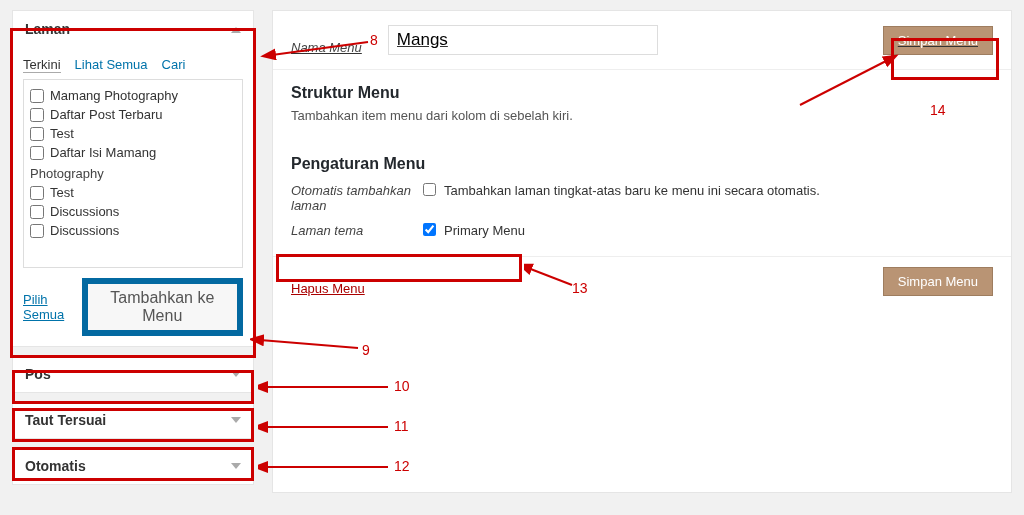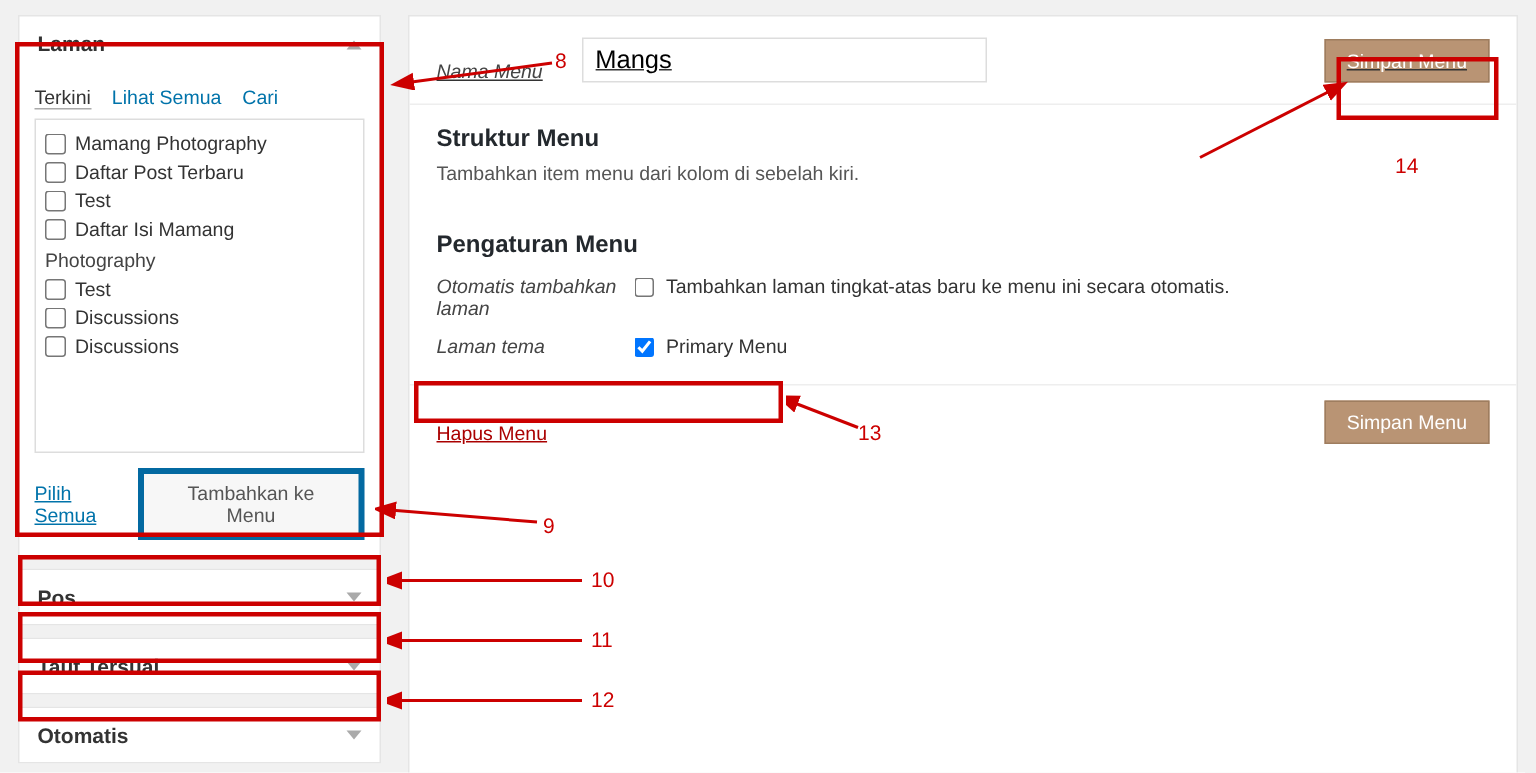--- a/index.html
+++ b/index.html
@@ -9,38 +9,38 @@
   .main { flex: 1; background:#fff; border:1px solid #e5e5e5; padding: 0; }
   .panel { background:#fff; border:1px solid #e5e5e5; margin-bottom:8px; }
   .panel-header { display:flex; justify-content:space-between; align-items:center; padding:10px 12px; cursor:pointer; font-weight:bold; font-size:14px; }
   .panel-header .tri { border:5px solid transparent; width:0; height:0; }
   .tri.down { border-top:6px solid #aaa; margin-top:4px; }
   .tri.up { border-bottom:6px solid #aaa; margin-bottom:4px; }
   .panel-body { padding: 10px; }
   .tabs { display:flex; gap: 14px; font-size:13px; margin-bottom:6px; }
   .tabs span { color:#0073aa; cursor:pointer; }
   .tabs span.active { color:#333; border-bottom:1px solid #aaa; }
-  .scrolling-list { border:1px solid #ddd; height:223px; overflow-y:auto; padding:6px 6px; }
+  .scrolling-list { border:1px solid #ddd; height:189px; overflow-y:auto; padding:6px 6px; }
   .chk-row { display:flex; align-items:center; gap:6px; padding:2px 0; }
   .chk-row input { width:14px; height:14px; }
   .list-subtitle { color:#444; padding:4px 0 2px 0; }
   .bottom-row { display:flex; justify-content:space-between; align-items:center; margin-top:10px; }
   .link { color:#0073aa; text-decoration:underline; cursor:pointer; }
-  .btn-secondary { background:#f7f7f7; border:4px solid #0369a1; padding:5px 12px; cursor:pointer; color:#555; font-size:13px; }
+  .btn-secondary { background:#f7f7f7; border:6px solid #0369a1; padding:5px 12px; cursor:pointer; color:#555; font-size:16px; }
   .btn-primary { background:#b99474; border:1px solid #9e7d5f; color:#fff; padding:6px 14px; cursor:pointer; font-size:13px; }
   .main-top { display:flex; align-items:flex-end; padding:14px 18px; border-bottom:1px solid #eee; gap:26px;text-decoration:underline; }
   .italic-label { font-style:italic; color:#444; }
   .menu-name-input { width:270px; padding:4px 8px; border:1px solid #ddd; font-size:17px; background:#fff; }
   .main-top-spacer { flex:1; }
   .section { padding:14px 18px 18px 18px; }
   .section h3 { font-size:16px; font-weight:600; color:#23282d; margin-bottom:6px; }
   .section p { font-size:13px; color:#555; }
   .settings-row { display:flex; align-items:flex-start; gap:12px; margin-top:10px; }
   .settings-row .col-label { flex:0 0 120px; font-style:italic; color:#444; }
-  .settings-row .col-ctrl { flex:1; display:flex; align-items:flex-end; gap:8px; }
+  .settings-row .col-ctrl { flex:1; display:flex; align-items:flex-start; gap:8px; }
   .main-bottom { display:flex; justify-content:space-between; align-items:flex-end; padding:10px 18px; border-top:1px solid #eee; }
   .delete-link { color:#a00; text-decoration:underline; cursor:pointer; font-size:13px; }
   .red-box { position:absolute; border:3px solid #cc0000; pointer-events:none; }
   .annot-num { position:absolute; color:#cc0000; font-size:14px; font-weight:400; pointer-events:none; }
   svg.arrow { position:absolute; pointer-events:none; }
 </style>
 </head>
 <body>
 
 <div class="content-wrap">

